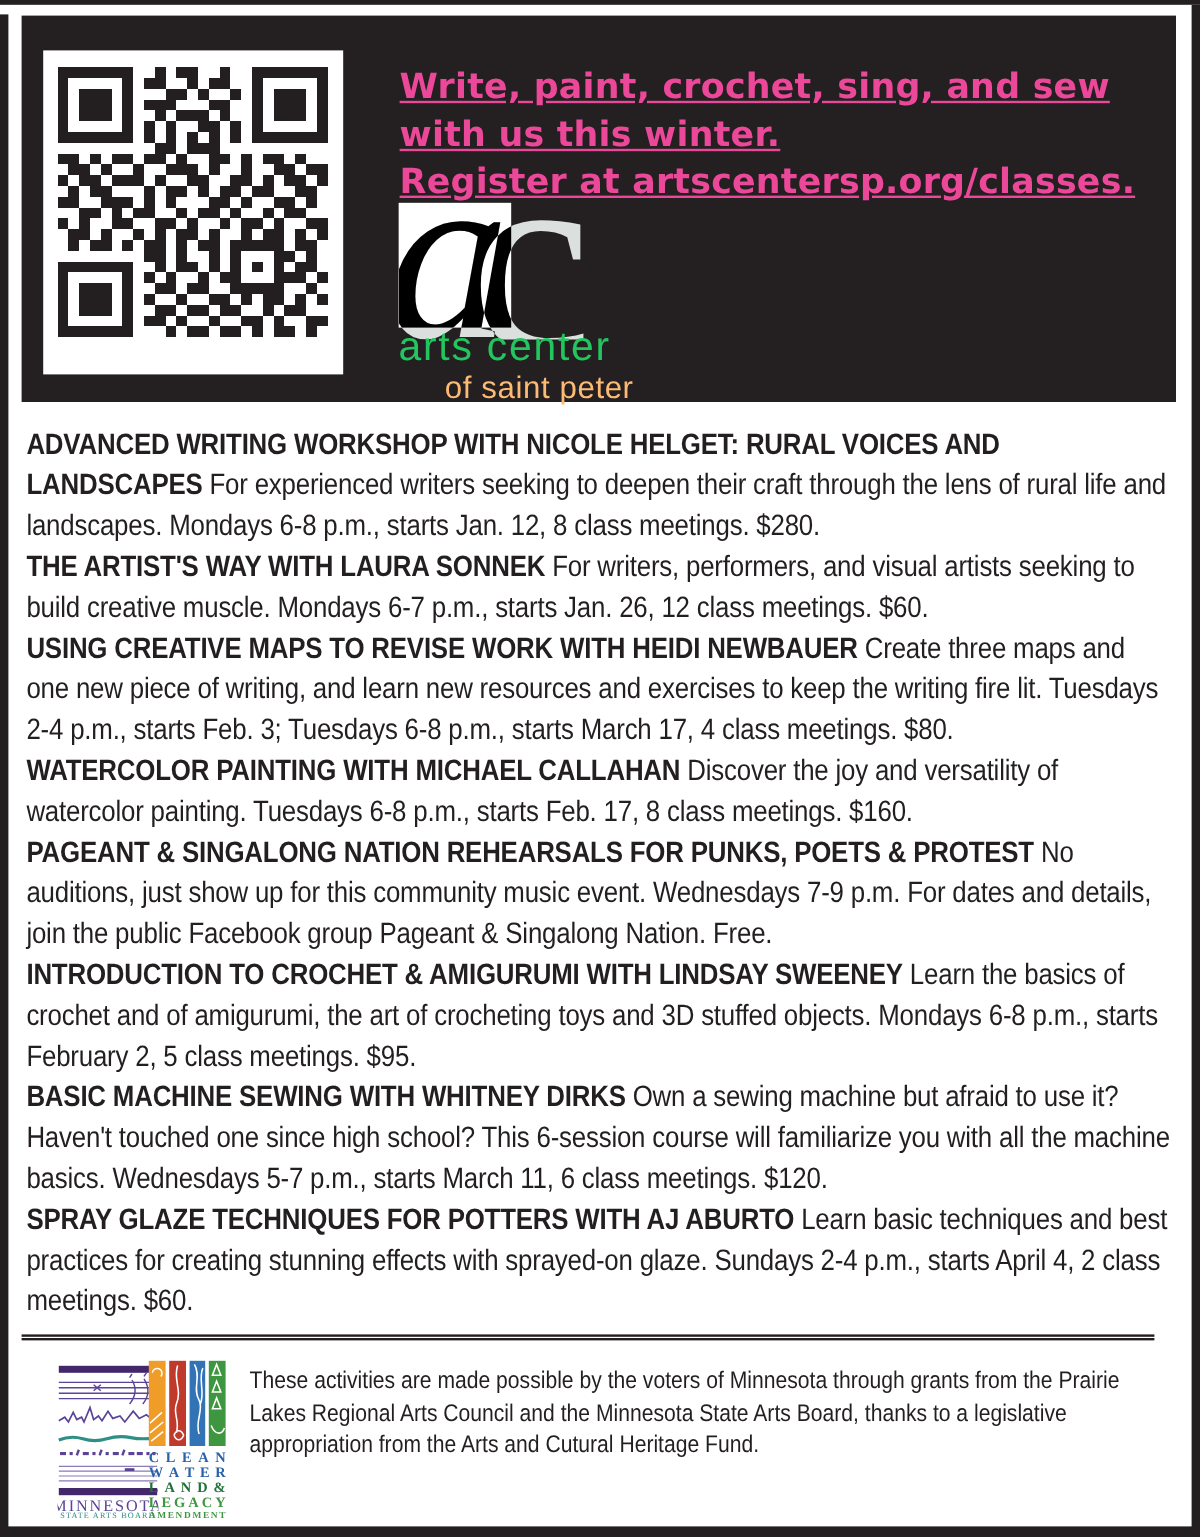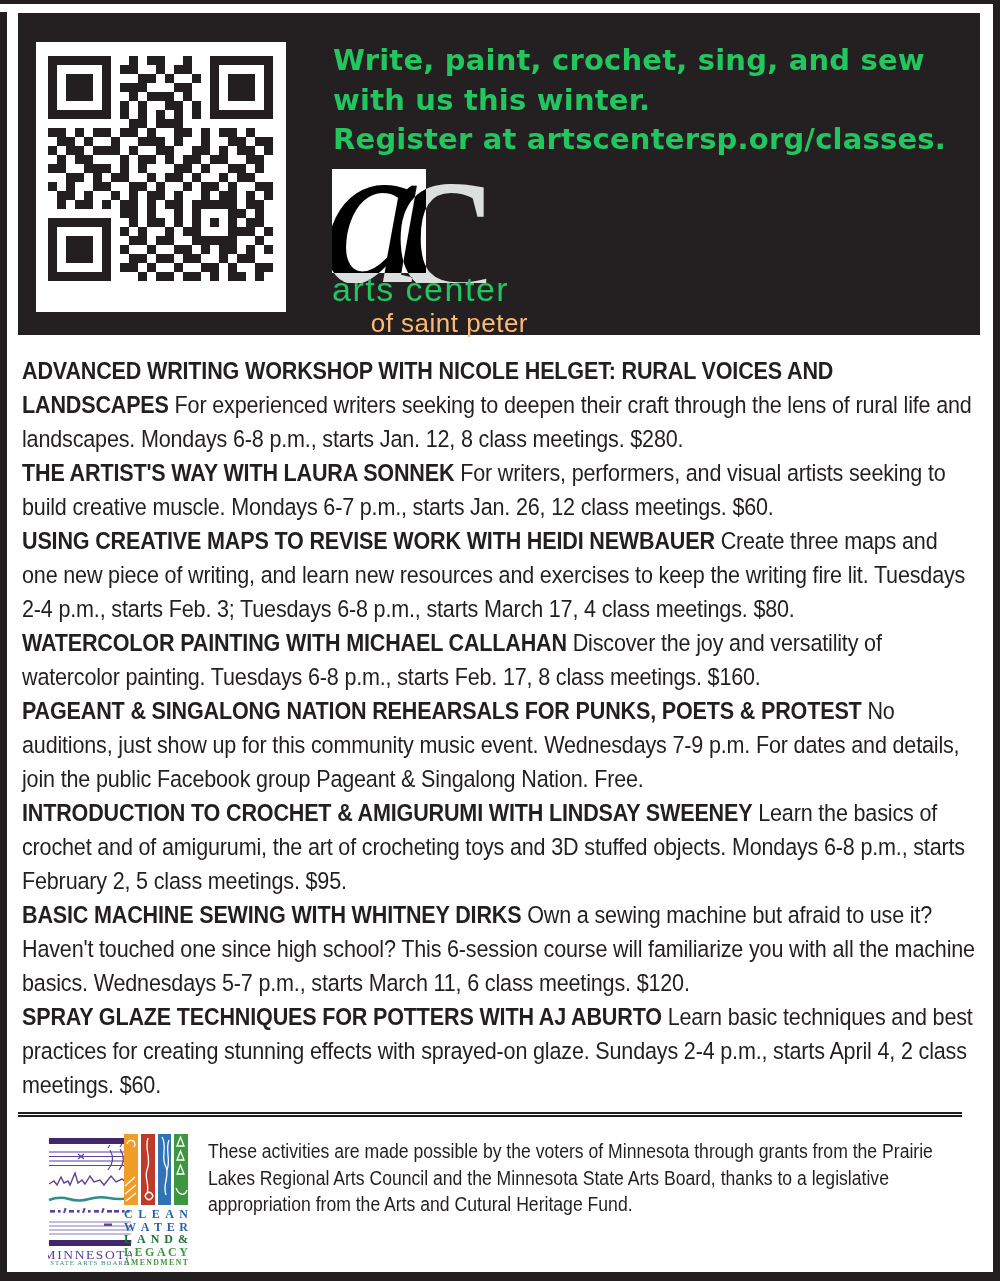--- a/index.html
+++ b/index.html
@@ -20,24 +20,24 @@
   .header-box {
     position:absolute; left:18px; top:13px; width:962px; height:322px;
     background:var(--header-bg,#231f20);
   }
   .qr-white {
     position:absolute; left:18px; top:29px; width:250px; height:270px;
     background:#ffffff;
   }
   .qr-white svg { display:block; }
   .tagline {
-    position:absolute; left:315px; top:28px;
+    position:absolute; left:315px; top:40px;
     font-family:"DejaVu Sans", sans-serif;
     font-weight:bold; font-size:29px; line-height:39.5px;
-    color:#22c55e; letter-spacing:0.2px; white-space:nowrap;
+    color:#ec4899; letter-spacing:0.2px; white-space:nowrap;text-decoration:underline;
   }
   .logo-lockup { position:absolute; left:314px; top:152px; width:200px; }
   .monogram { position:relative; width:200px; height:118px; overflow:hidden; }
   .mono-square { position:absolute; left:0; top:4px; width:94px; height:104px; background:#ffffff; }
   .mono-a {
     position:absolute; left:-10px; top:-55px;
     font:italic 400 205px/1 "Liberation Serif", serif;
     color:#ffffff; mix-blend-mode:difference;
   }
   .mono-c {

